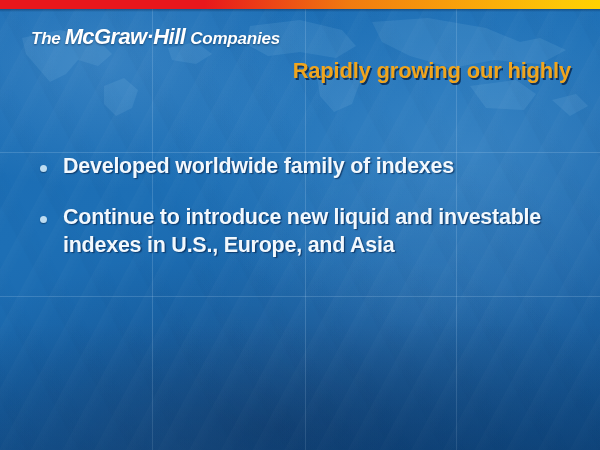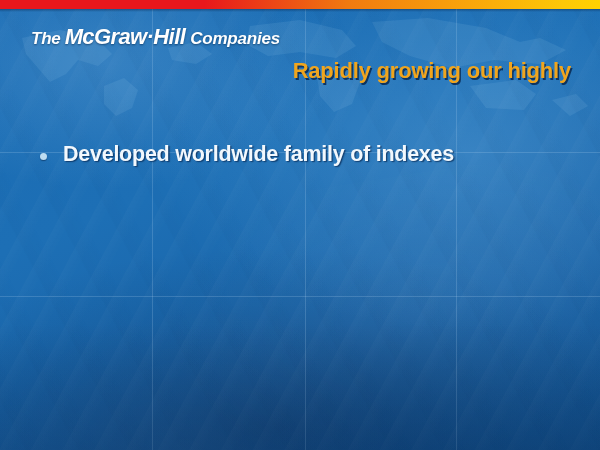--- a/index.html
+++ b/index.html
@@ -140,21 +140,21 @@
     letter-spacing: -0.2px;
     text-shadow: 1.5px 1.5px 0 rgba(8,40,80,0.85);
   }
   .title .tline { display: block; }
 
   
   .bullets {
     position: absolute;
     left: 40px;
     right: 22px;
-    top: 140px;
+    top: 152px;
     z-index: 7;
   }
   .bullet-row {
     display: flex;
     align-items: flex-start;
     margin-bottom: 22px;
   }
   .bullet-dot {
     flex: 0 0 auto;
     width: 7px;
@@ -220,16 +220,20 @@
   </div>
 
   <div class="bullets">
 
     <div class="bullet-row">
       <div class="bullet-dot"></div>
       <div class="bullet-text">Developed worldwide family of indexes</div>
     </div>
 
 
+    <div class="bullet-row">
+      <div class="bullet-dot"></div>
+      <div class="bullet-text">Continue to introduce new liquid and investable indexes in U.S., Europe, and Asia</div>
+    </div>
 
   </div>
 
 </div>
 
 </body></html>

